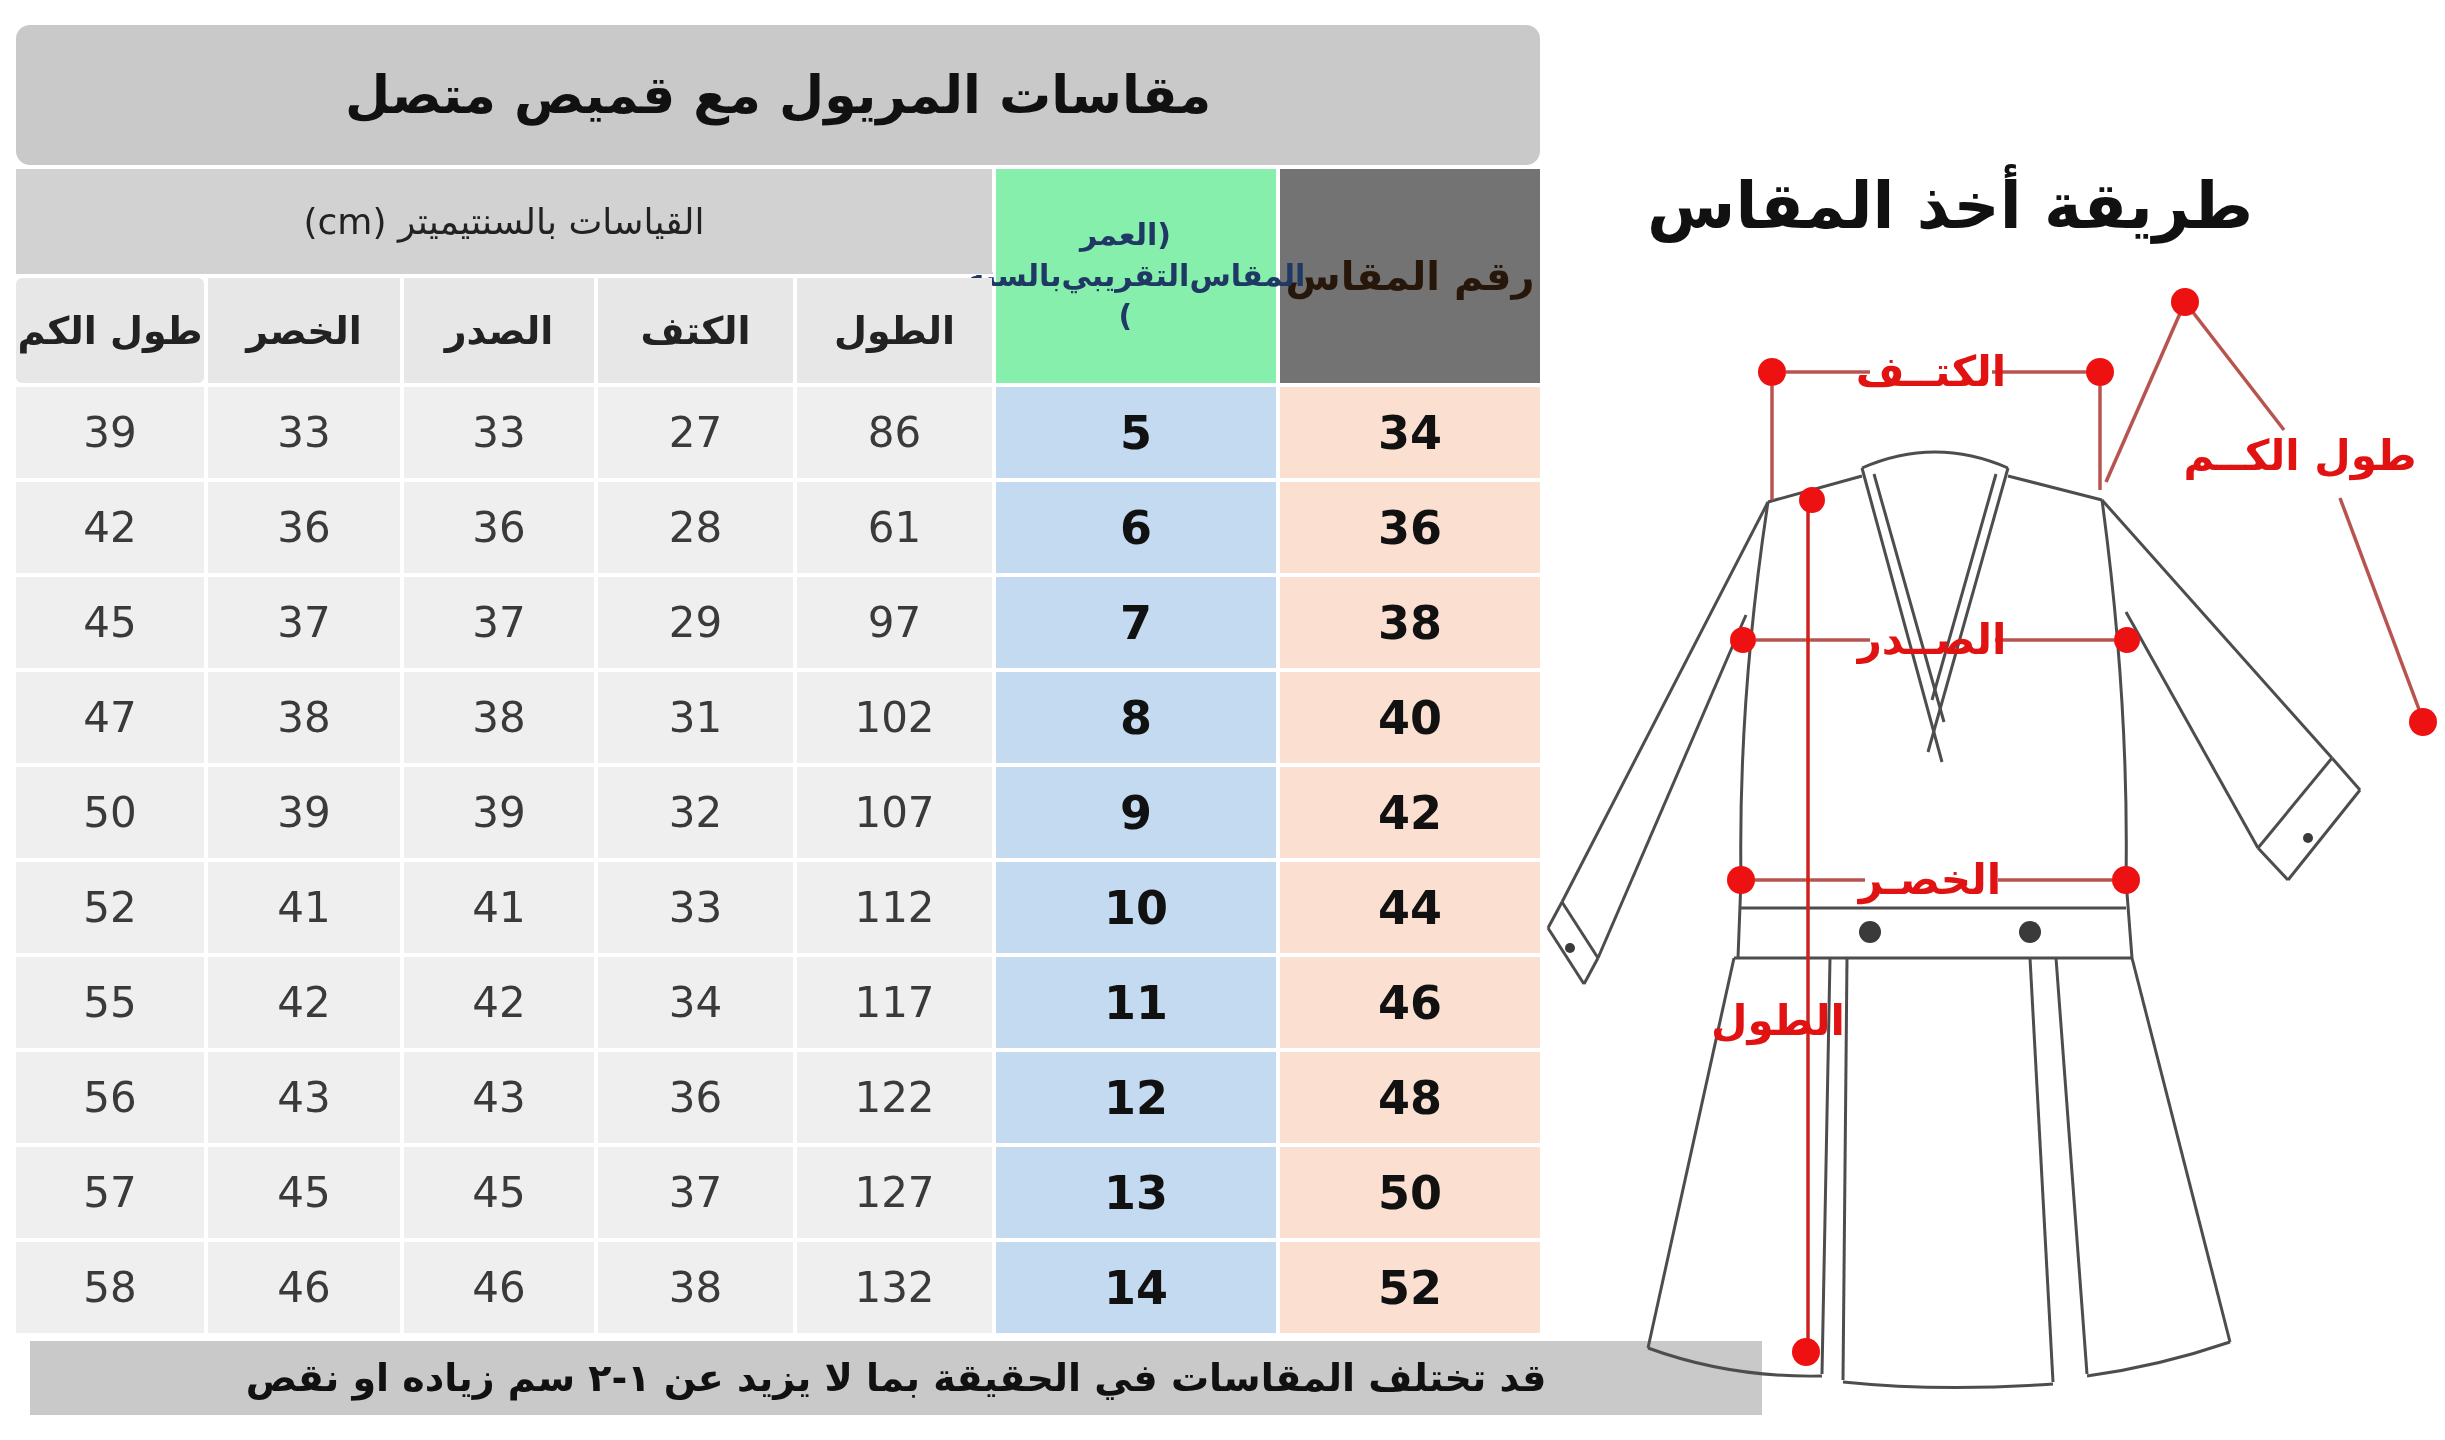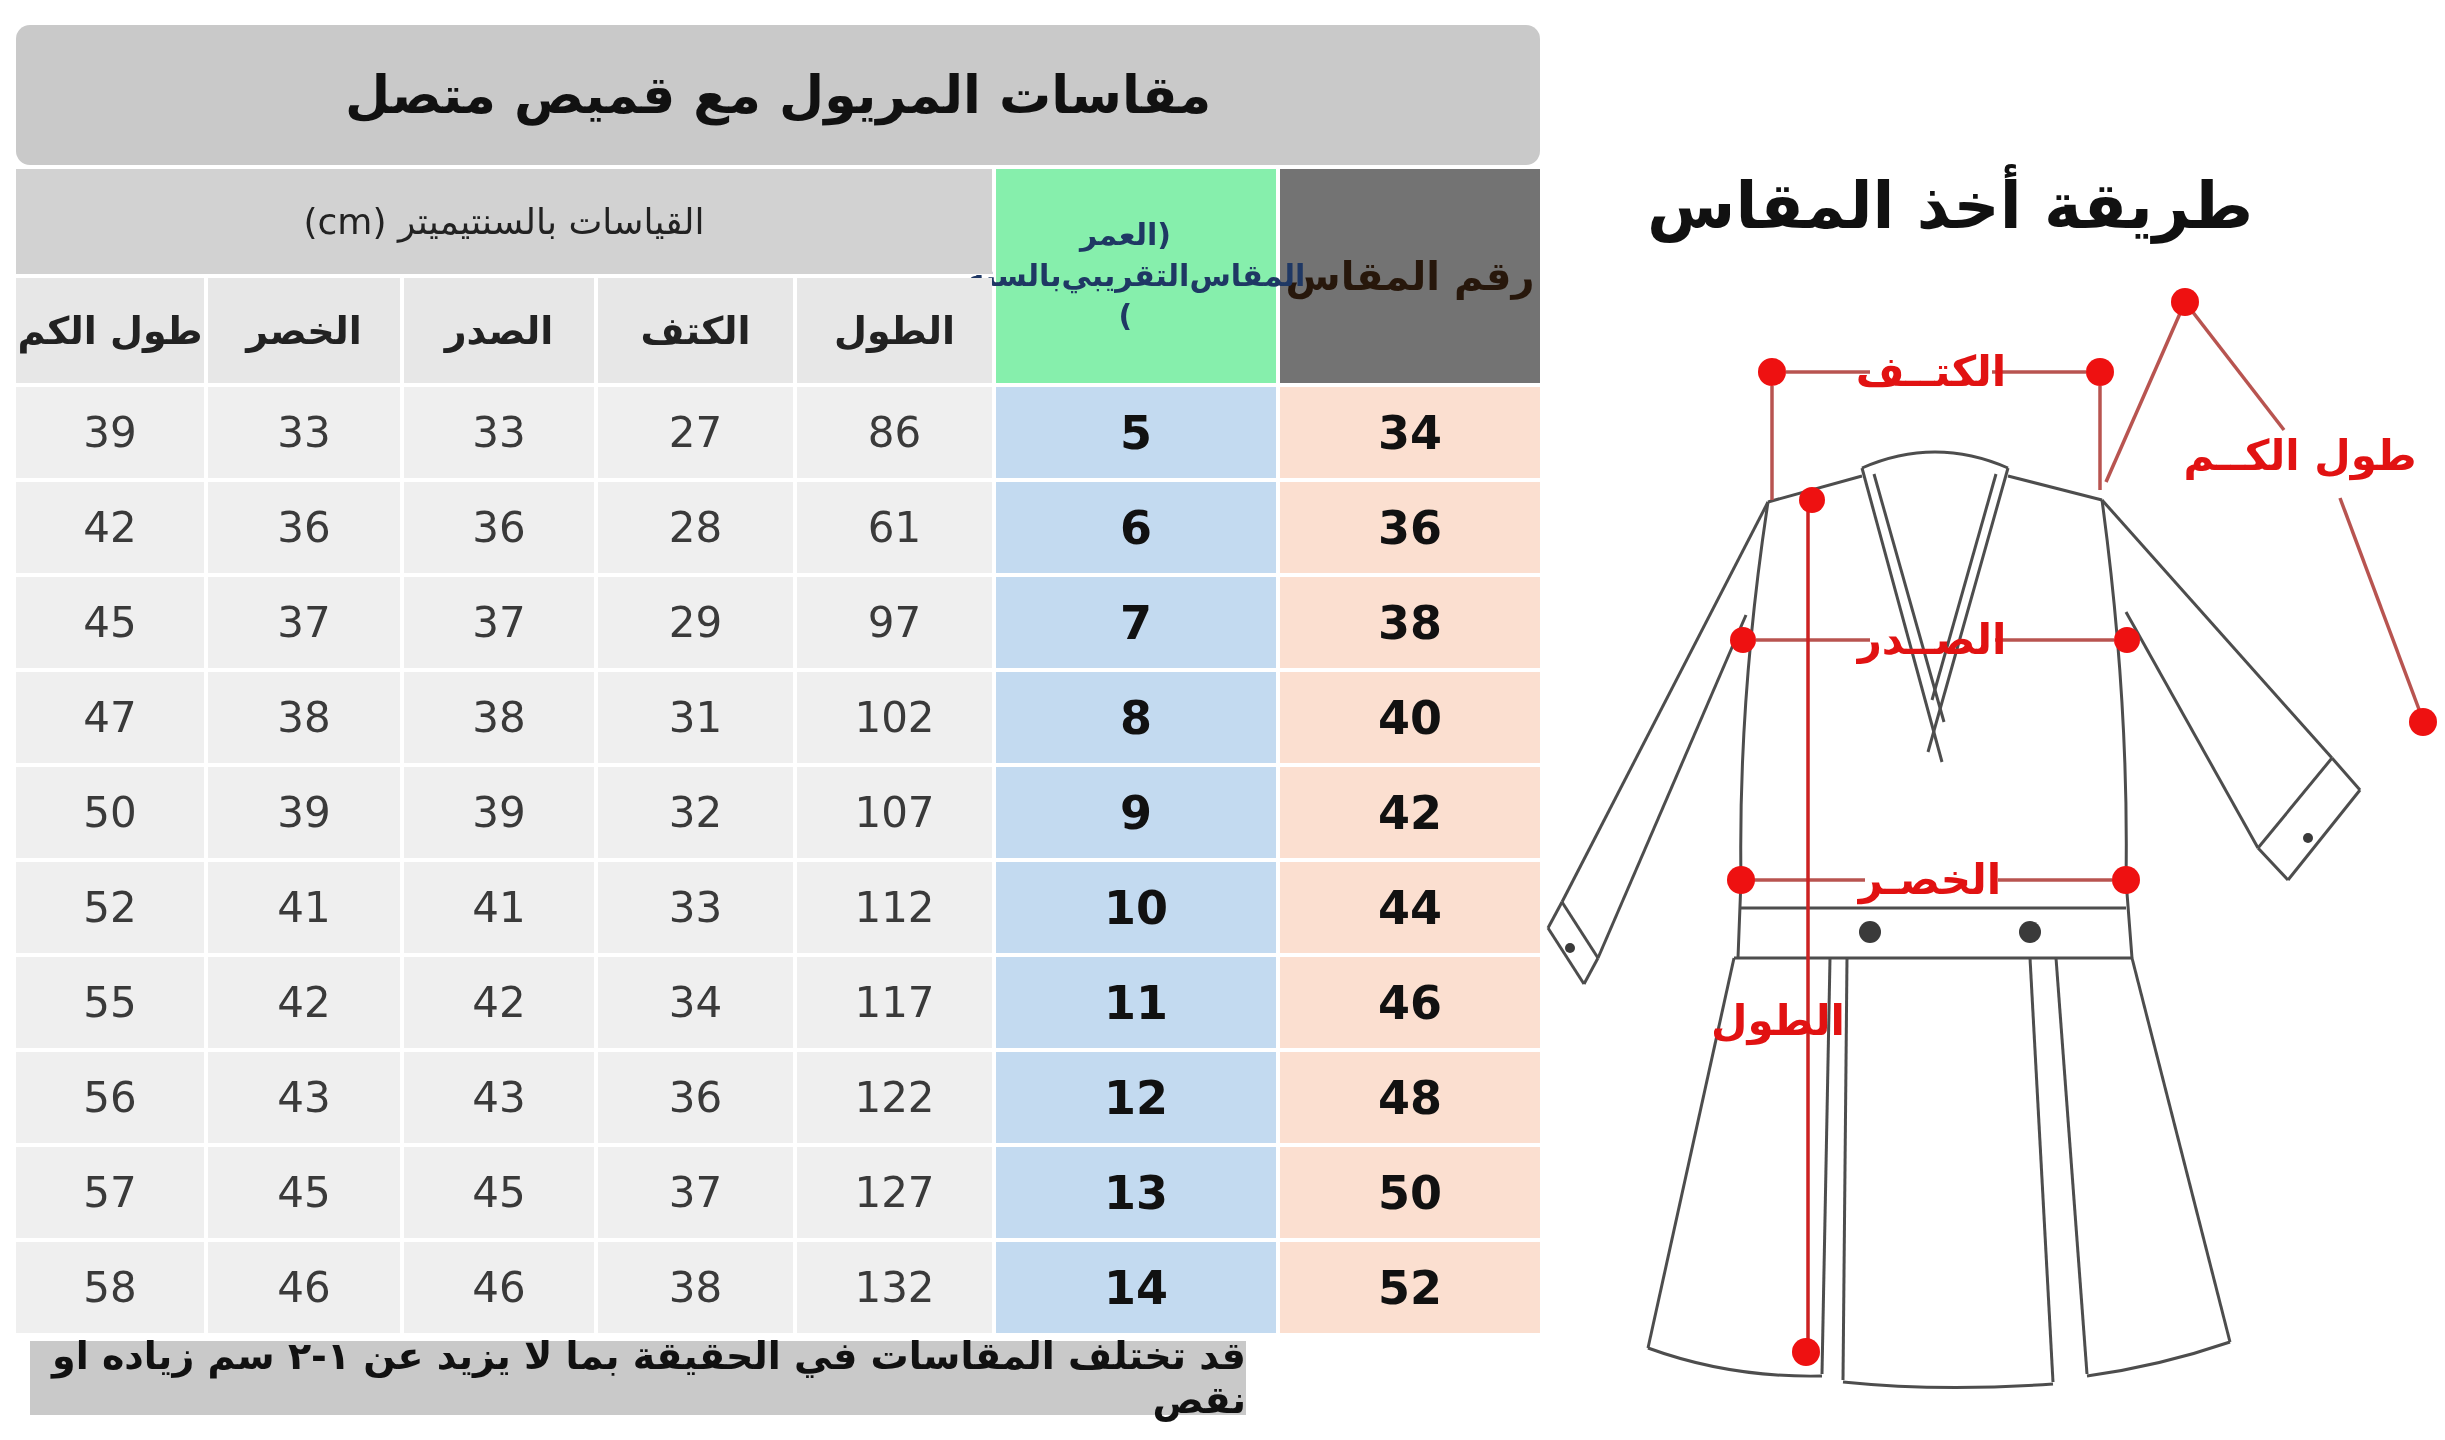--- a/index.html
+++ b/index.html
@@ -17,21 +17,21 @@
   .tbl-title{grid-column:1/8;grid-row:1;background:#c9c9c9;font-size:52px;font-weight:bold;color:#111;border-radius:14px;}
   .hdr-size{grid-column:1;grid-row:2/4;background:#737373;font-size:40px;font-weight:bold;color:#27170b;}
   .hdr-age{grid-column:2;grid-row:2/4;background:#86efac;flex-direction:row;line-height:1.35;
            font-size:30px;font-weight:bold;color:#1f3864;}
   .hdr-cm{grid-column:3/8;grid-row:2;background:#d2d2d2;font-size:36px;font-weight:normal;color:#222;}
   .hdr-sub{grid-row:3;background:#e7e7e7;font-size:38px;font-weight:bold;color:#222;}
   .c-size{background:#fbdfd0;font-size:46px;font-weight:bold;color:#111;}
   .c-age{background:#c3daf0;font-size:46px;font-weight:bold;color:#111;}
   .c-val{background:#efefef;font-size:42px;font-weight:500;color:#3a3a3a;}
   .footnote{
-    position:absolute;left:30px;top:1341px;width:1216px;height:74px;background:#c9c9c9;
+    position:absolute;left:30px;top:1341px;width:1732px;height:74px;background:#c9c9c9;
     display:flex;align-items:center;justify-content:center;
     font-size:38px;font-weight:bold;color:#111;
   }
   
   .diagram{position:absolute;left:1540px;top:0;width:905px;height:1440px;}
   .outline{stroke:#4d4d4d;stroke-width:3;fill:none;}
   .ann-line{stroke:#b85450;stroke-width:3.5;fill:none;}
   .len-line{stroke:#cc2222;stroke-width:3.5;fill:none;}
   .dot{fill:#ee1111;}
   .btn{fill:#3a3a3a;}
@@ -55,21 +55,21 @@
       <span>(العمر التقريبي )</span>
       <span>بالسنه</span>
     </div>
 
     <div class="cell hdr-cm" style="grid-column:3/8;grid-row:2;" dir="rtl">القياسات  بالسنتيميتر (cm)</div>
 
     <div class="cell hdr-sub" style="grid-column:3;" dir="rtl">الطول</div>
     <div class="cell hdr-sub" style="grid-column:4;" dir="rtl">الكتف</div>
     <div class="cell hdr-sub" style="grid-column:5;" dir="rtl">الصدر</div>
     <div class="cell hdr-sub" style="grid-column:6;" dir="rtl">الخصر</div>
-    <div class="cell hdr-sub" style="grid-column:7;" dir="rtl">طول الكم</div>
+    <div class="cell hdr-sub" style="grid-column:7;border-radius:6px;" dir="rtl">طول الكم</div>
 
     <div class="cell c-size">34</div>
     <div class="cell c-age">5</div>
     <div class="cell c-val">86</div>
     <div class="cell c-val">27</div>
     <div class="cell c-val">33</div>
     <div class="cell c-val">33</div>
     <div class="cell c-val">39</div>
 
     <div class="cell c-size">36</div>

